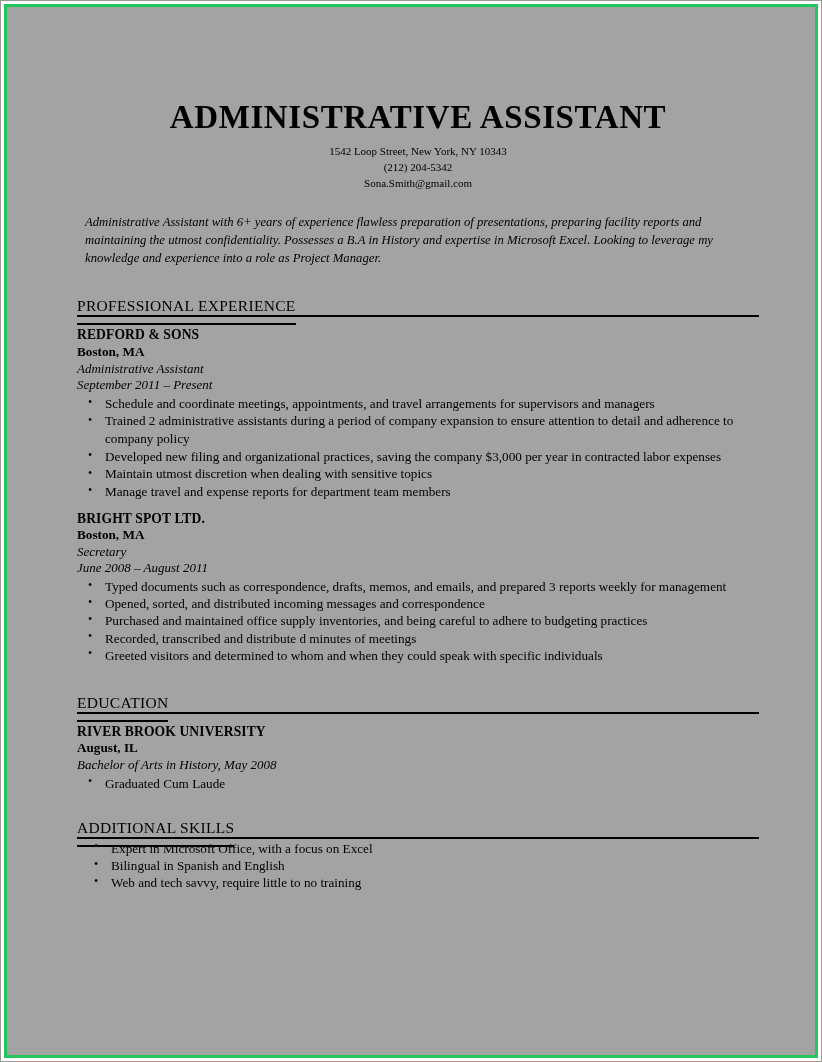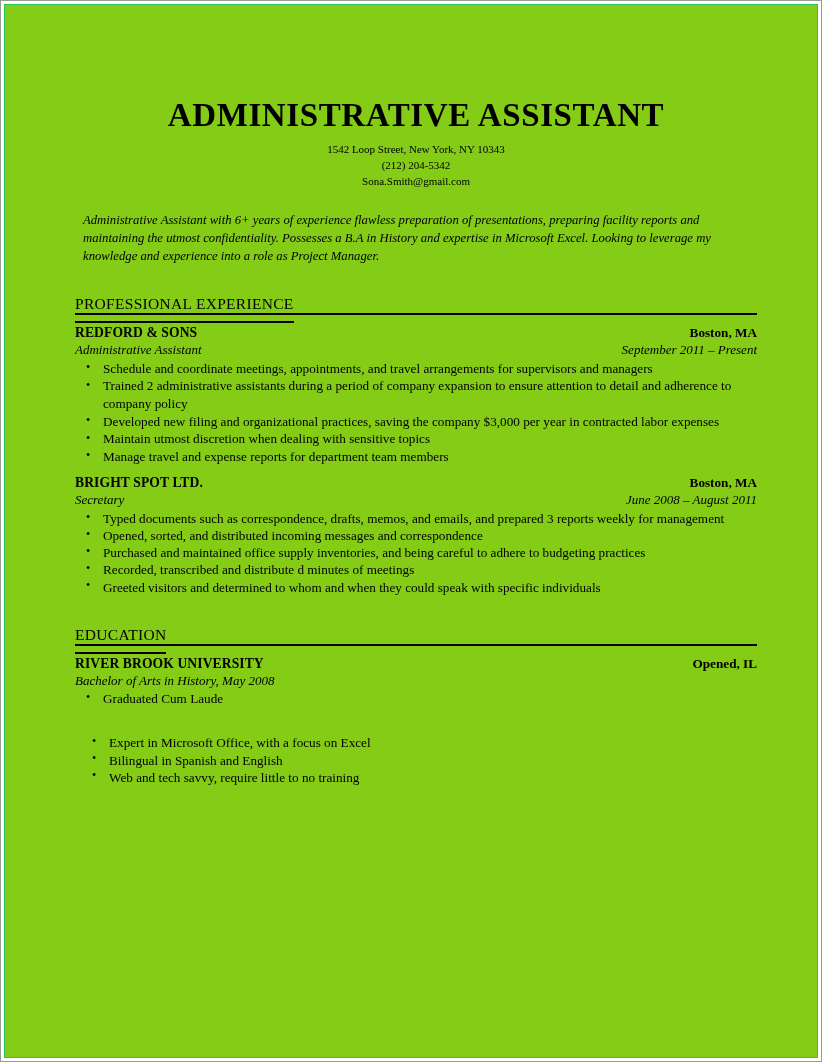--- a/index.html
+++ b/index.html
@@ -20,23 +20,23 @@
     border: 1px solid #9a9a90;
     margin: 0;
     overflow: hidden;
   }
   .page-inner {
     position: absolute;
     left: 3px;
     top: 3px;
     right: 3px;
     bottom: 3px;
-    border: 1px solid #22c55e;
+    border: 3px solid #22c55e;
     box-sizing: border-box;
-    background: #84cc16;
+    background: #a3a3a3;
   }
   .content {
     position: absolute;
     left: 70px;
     top: 92px;
     width: 682px;
   }
 
   
   .resume-title {
@@ -96,20 +96,21 @@
   .entry {
     margin-top: 9px;
   }
   .entry.second {
   }
   .entry-row {
     display: flex;
     justify-content: space-between;
     align-items: baseline;
     line-height: 1.28;
+    flex-direction: column;
   }
   .org {
     font-size: 13.6px;
     font-weight: bold;
     letter-spacing: 0.1px;
   }
   .loc {
     font-size: 13.2px;
     font-weight: bold;
     white-space: nowrap;
@@ -215,33 +216,37 @@
 
       <div class="section">
         <div class="section-head">
           <span class="label">EDUCATION</span>
           <span class="section-rule"></span>
         </div>
 
         <div class="entry">
           <div class="entry-row">
             <span class="org">RIVER BROOK UNIVERSITY</span>
-            <span class="loc">Opened, IL</span>
+            <span class="loc">August, IL</span>
           </div>
           <div class="entry-row">
             <span class="role">Bachelor of Arts in History, May 2008</span>
             <span class="dates"></span>
           </div>
           <ul class="bullets">
             <li>Graduated Cum Laude</li>
           </ul>
         </div>
       </div>
 
       <div class="section tight">
+        <div class="section-head">
+          <span class="label">ADDITIONAL SKILLS</span>
+          <span class="section-rule"></span>
+        </div>
         <ul class="bullets skills">
           <li>Expert in Microsoft Office, with a focus on Excel</li>
           <li>Bilingual in Spanish and English</li>
           <li>Web and tech savvy, require little to no training</li>
         </ul>
       </div>
 
     </div>
   </div>
 </div>

